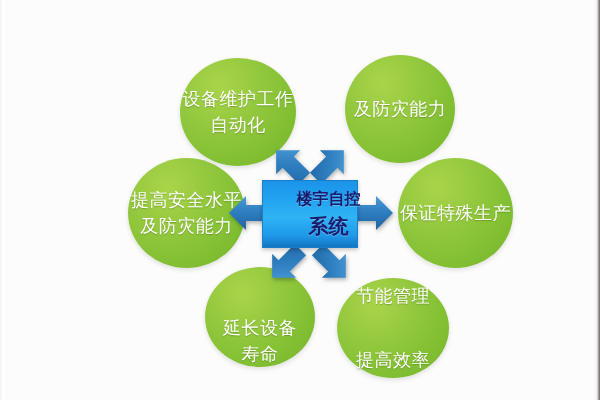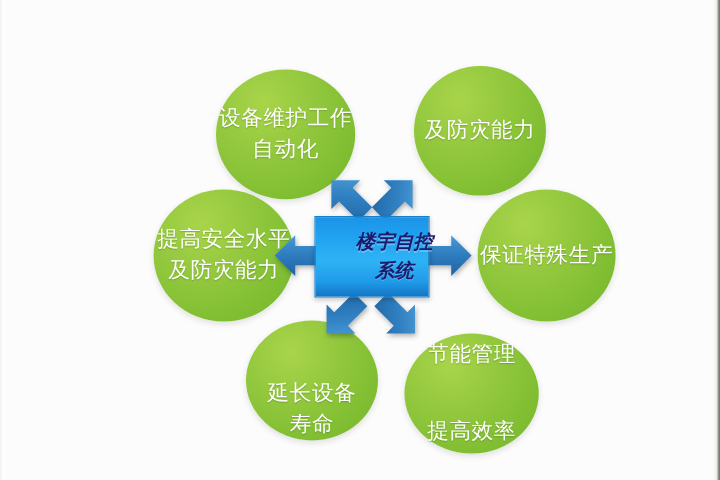--- a/index.html
+++ b/index.html
@@ -72,25 +72,24 @@
     box-shadow: 0 2px 4px rgba(0,0,0,0.22);
     z-index: 6;
     box-sizing: border-box;
   }
   #center-box .cline {
     color: #1b1b6e;
     font-size: 16px;
     font-weight: bold;
     line-height: 1.5;
     white-space: nowrap;
-    font-style: italic;
     text-shadow: 0 1px 0 rgba(255,255,255,0.25);
     margin-left: 37px;
   }
-  #center-box .cline.second { font-size: 16px; }
+  #center-box .cline.second { font-size: 20px; }
 
   
   .arrow {
     position: absolute;
     z-index: 4;
     filter: drop-shadow(1px 2px 2px rgba(0,0,0,0.30));
   }
   #arrow-left  { left: 228px; top: 190px; width: 40px; height: 46px; }
   #arrow-right { left: 352px; top: 190px; width: 42px; height: 46px; }
   #arrow-ul    { left: 268px; top: 142px; width: 46px; height: 46px; }

